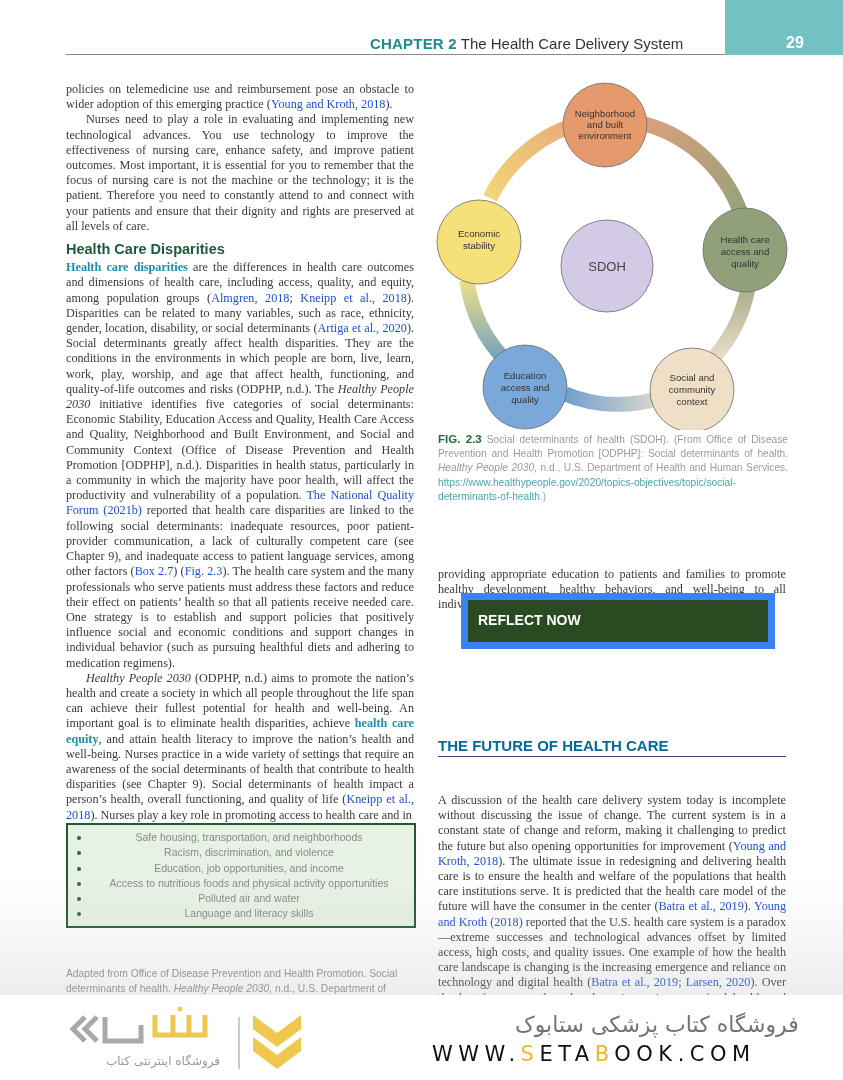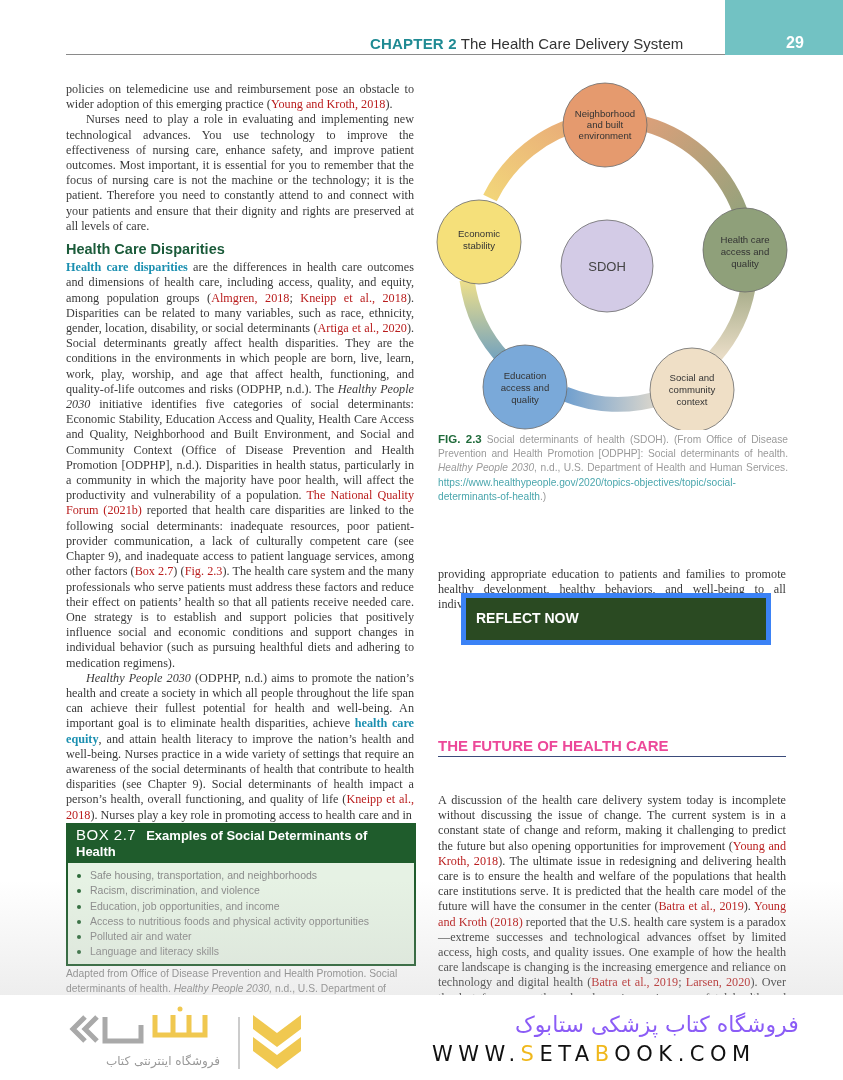--- a/index.html
+++ b/index.html
@@ -9,41 +9,41 @@
   .chapter { color:#1f8a93; font-weight:bold; letter-spacing:0.2px; }
   .chapter-name { color:#333;text-align:center; }
   .header-rule { position:absolute; left:66px; top:54px; width:660px; height:1px; background:#8a8a8a; }
   .page-tab { position:absolute; left:725px; top:0; width:140px; height:55px; background:#72c2c3; }
   .page-num { position:absolute; left:0; right:0; top:34px; text-align:center; color:#fff; font-family:"Liberation Sans", sans-serif; font-weight:bold; font-size:16px; }
   .col { position:absolute; font-size:12.2px; line-height:15.2px; text-align:justify; }
   .left-col { left:66px; top:82px; width:348px; }
   .right-col { left:438px; width:348px;margin-top:28px; }
   p { margin:0; }
   .indent { text-indent:20px; }
-  .cite { color:#b91c1c; }
+  .cite { color:#1d4ed8; }
   .term { color:#1a8fb0; font-weight:bold; }
   .h2 { font-family:"Liberation Sans", sans-serif; font-weight:bold; font-size:14.5px; color:#1b5b3a; margin:8px 0 3px 0; }
   .box { position:absolute; left:66px; top:823px; width:346px; border:2px solid #1f5c2c; background:#e6f2e4; }
   .box-head { background:#1f5c2c; color:#fff; font-family:"Liberation Sans", sans-serif; padding:2px 8px 3px 8px; font-size:13px; line-height:16px; }
   .box-num { font-size:15px; font-weight:normal; letter-spacing:0.5px; margin-right:10px; }
   .box-title { font-weight:bold; }
   .box ul { margin:0; padding:5px 6px 4px 22px; font-family:"Liberation Sans", sans-serif; font-size:10.5px; line-height:15.3px; color:#8a8a8a; }
-  .box li { list-style:none; position:relative; }
+  .box li { list-style:none; position:relative;text-align:center; }
   .box li::before { content:""; position:absolute; left:-13px; top:6px; width:4px; height:4px; border-radius:50%; background:#2e6b3a; }
   .box-source { position:absolute; left:66px; top:966px; width:350px; font-family:"Liberation Sans", sans-serif; font-size:10.3px; line-height:15px; color:#8a8a8a; }
   .fig-caption { position:absolute; left:438px; top:432px; width:350px; font-family:"Liberation Sans", sans-serif; font-size:10.2px; line-height:14.2px; color:#9a9a9a; text-align:justify; }
   .fig-label { color:#1f6a3a; font-weight:bold; font-size:11.5px; }
   .fig-url { color:#4aa6ad; }
-  .reflect { position:absolute; left:461px; top:593px; width:300px; border:5px solid #3b82f6; background:#0f172a; }
+  .reflect { position:absolute; left:461px; top:593px; width:300px; border:7px solid #3b82f6; background:#0f172a; }
   .reflect-head { background:#2a4a22; color:#fff; font-family:"Liberation Sans", sans-serif; font-weight:bold; font-size:14px; padding:12px 10px 14px 10px; }
   .reflect-body { font-family:"Liberation Sans", sans-serif; font-size:10.3px; line-height:15px; color:#999; padding:8px 8px 6px 8px; }
-  .h1 { position:absolute; left:438px; top:737px; width:348px; font-family:"Liberation Sans", sans-serif; font-weight:bold; font-size:15px; color:#ec4899; border-bottom:1.5px solid #3a4a7a; padding-bottom:2px; }
+  .h1 { position:absolute; left:438px; top:737px; width:348px; font-family:"Liberation Sans", sans-serif; font-weight:bold; font-size:15px; color:#0369a1; border-bottom:1.5px solid #3a4a7a; padding-bottom:2px; }
   .fade { position:absolute; left:0; top:880px; width:843px; height:120px; background:linear-gradient(to bottom, rgba(200,200,200,0) 0%, rgba(190,190,190,0.28) 100%); pointer-events:none; }
   .cut { position:absolute; left:0; top:995px; width:843px; height:85px; background:#fff; }
-  .wm-text-fa { position:absolute; left:515px; top:1012px; font-family:"DejaVu Sans", sans-serif; font-size:22px; color:#8b5cf6; direction:rtl; }
+  .wm-text-fa { position:absolute; left:515px; top:1012px; font-family:"DejaVu Sans", sans-serif; font-size:22px; color:#737373; direction:rtl; }
   .wm-url { position:absolute; left:432px; top:1042px; font-family:"DejaVu Sans", sans-serif; font-size:21px; letter-spacing:5.5px; color:#111; }
   .wm-url .y { color:#f0b81c; }
   .logo { position:absolute; left:55px; top:1005px; width:290px; height:70px; }
   .diagram { position:absolute; left:435px; top:80px; width:360px; height:350px; }
 </style>
 </head>
 <body>
 
 <div class="header-title">
   <span class="chapter">CHAPTER 2</span>
@@ -62,23 +62,20 @@
   <div class="h2">Health Care Disparities</div>
   <p>
     <span class="term">Health care disparities</span><span> are the differences in health care outcomes and dimensions of health care, including access, quality, and equity, among population groups (</span><a class="cite">Almgren, 2018</a><span>; </span><a class="cite">Kneipp et al., 2018</a><span>). Disparities can be related to many variables, such as race, ethnicity, gender, location, disability, or social determinants (</span><a class="cite">Artiga et al., 2020</a><span>). Social determinants greatly affect health disparities. They are the conditions in the environments in which people are born, live, learn, work, play, worship, and age that affect health, functioning, and quality-of-life outcomes and risks (ODPHP, n.d.). The </span><i>Healthy People 2030</i><span> initiative identifies five categories of social determinants: Economic Stability, Education Access and Quality, Health Care Access and Quality, Neighborhood and Built Environment, and Social and Community Context (Office of Disease Prevention and Health Promotion [ODPHP], n.d.). Disparities in health status, particularly in a community in which the majority have poor health, will affect the productivity and vulnerability of a population. </span><a class="cite">The National Quality Forum (2021b)</a><span> reported that health care disparities are linked to the following social determinants: inadequate resources, poor patient-provider communication, a lack of culturally competent care (see Chapter 9), and inadequate access to patient language services, among other factors (</span><a class="cite">Box 2.7</a><span>) (</span><a class="cite">Fig. 2.3</a><span>). The health care system and the many professionals who serve patients must address these factors and reduce their effect on patients’ health so that all patients receive needed care. One strategy is to establish and support policies that positively influence social and economic conditions and support changes in individual behavior (such as pursuing healthful diets and adhering to medication regimens).</span>
   </p>
   <p class="indent">
     <i>Healthy People 2030</i><span> (ODPHP, n.d.) aims to promote the nation’s health and create a society in which all people throughout the life span can achieve their fullest potential for health and well-being. An important goal is to eliminate health disparities, achieve </span><span class="term">health care equity</span><span>, and attain health literacy to improve the nation’s health and well-being. Nurses practice in a wide variety of settings that require an awareness of the social determinants of health that contribute to health disparities (see Chapter 9). Social determinants of health impact a person’s health, overall functioning, and quality of life (</span><a class="cite">Kneipp et al., 2018</a><span>). Nurses play a key role in promoting access to health care and in</span>
   </p>
 </div>
 
 <div class="box">
-  <div class="box-head">
-    <span class="box-num">BOX 2.7</span><span class="box-title">Examples of Social Determinants of Health</span>
-  </div>
   <ul>
     <li>Safe housing, transportation, and neighborhoods</li>
     <li>Racism, discrimination, and violence</li>
     <li>Education, job opportunities, and income</li>
     <li>Access to nutritious foods and physical activity opportunities</li>
     <li>Polluted air and water</li>
     <li>Language and literacy skills</li>
   </ul>
 </div>
 <div class="box-source">

